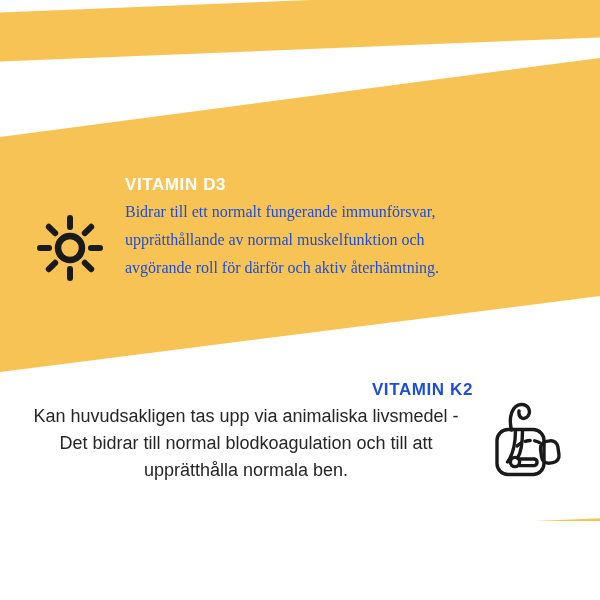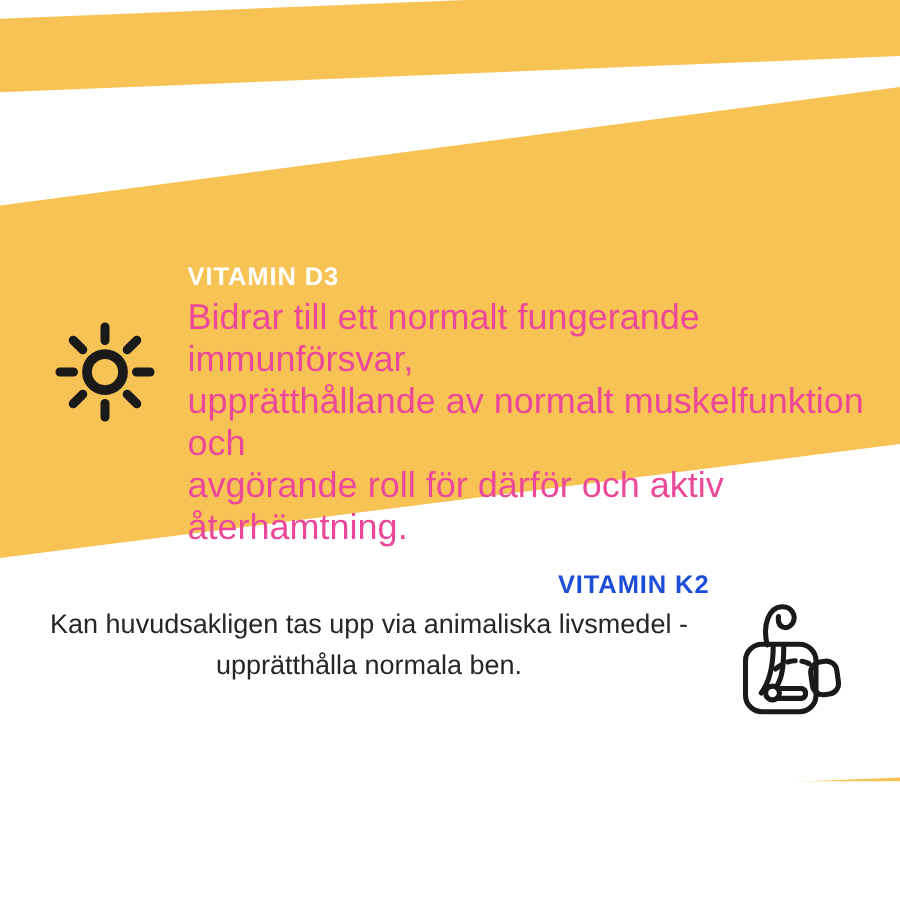--- a/index.html
+++ b/index.html
@@ -13,21 +13,21 @@
   .band-main{
     position:absolute;left:0;top:0;width:600px;height:600px;background:#F8C355;
     clip-path:polygon(0 137px,600px 58px,600px 296px,0 372px);
   }
   .d3-heading{
     position:absolute;left:125px;top:175px;
     font-size:17px;font-weight:bold;letter-spacing:.6px;color:#ffffff;
   }
   .d3-body{
     position:absolute;left:125px;top:198px;
-    font-size:24px;line-height:28px;color:#ec4899;
+    font-size:16px;line-height:28px;color:#1d4ed8;font-family:Liberation Serif, serif;
   }
   .k2-heading{
     position:absolute;right:127px;top:380px;
     font-size:17px;font-weight:bold;letter-spacing:.6px;color:#1d4ed8;
   }
   .k2-body{
     position:absolute;right:126px;top:403px;width:456px;
     font-size:18px;line-height:27px;color:#262626;text-align:center;
   }
   .sun{position:absolute;left:36px;top:214px;}
@@ -52,27 +52,28 @@
       <line x1="48.8" y1="19.2" x2="55.2" y2="12.8"></line>
       <line x1="19.2" y1="19.2" x2="12.8" y2="12.8"></line>
       <line x1="48.8" y1="48.8" x2="55.2" y2="55.2"></line>
       <line x1="19.2" y1="48.8" x2="12.8" y2="55.2"></line>
     </g>
   </svg>
 
   <div class="d3-heading">VITAMIN D3</div>
   <div class="d3-body">
     <div>Bidrar till ett normalt fungerande immunförsvar,</div>
-    <div>upprätthållande av normalt muskelfunktion och</div>
+    <div>upprätthållande av normal muskelfunktion och</div>
     <div>avgörande roll för därför och aktiv återhämtning.</div>
   </div>
 
   <div class="k2-heading">VITAMIN K2</div>
   <div class="k2-body">
     <div>Kan huvudsakligen tas upp via animaliska livsmedel -</div>
+    <div>Det bidrar till normal blodkoagulation och till att</div>
     <div>upprätthålla normala ben.</div>
   </div>
 
   <svg class="meat" width="70" height="78" viewBox="0 0 70 78">
     <g stroke="#1A1A1A" stroke-width="3.4" fill="none" stroke-linecap="round" stroke-linejoin="round">
       <rect x="4" y="27.5" width="47" height="45" rx="11"></rect>
       <path d="M18.5,28 C15,14 20,3 28,2.5 C35,2 38.5,9 35,14 C31.5,18.5 25,16.5 26,9"></path>
       <path d="M22.5,28 C22.5,42 20.5,52 14.5,60"></path>
       <path d="M29.5,28 C29.5,42 28.5,50 24.5,56"></path>
       <circle cx="22" cy="60" r="4.6"></circle>

